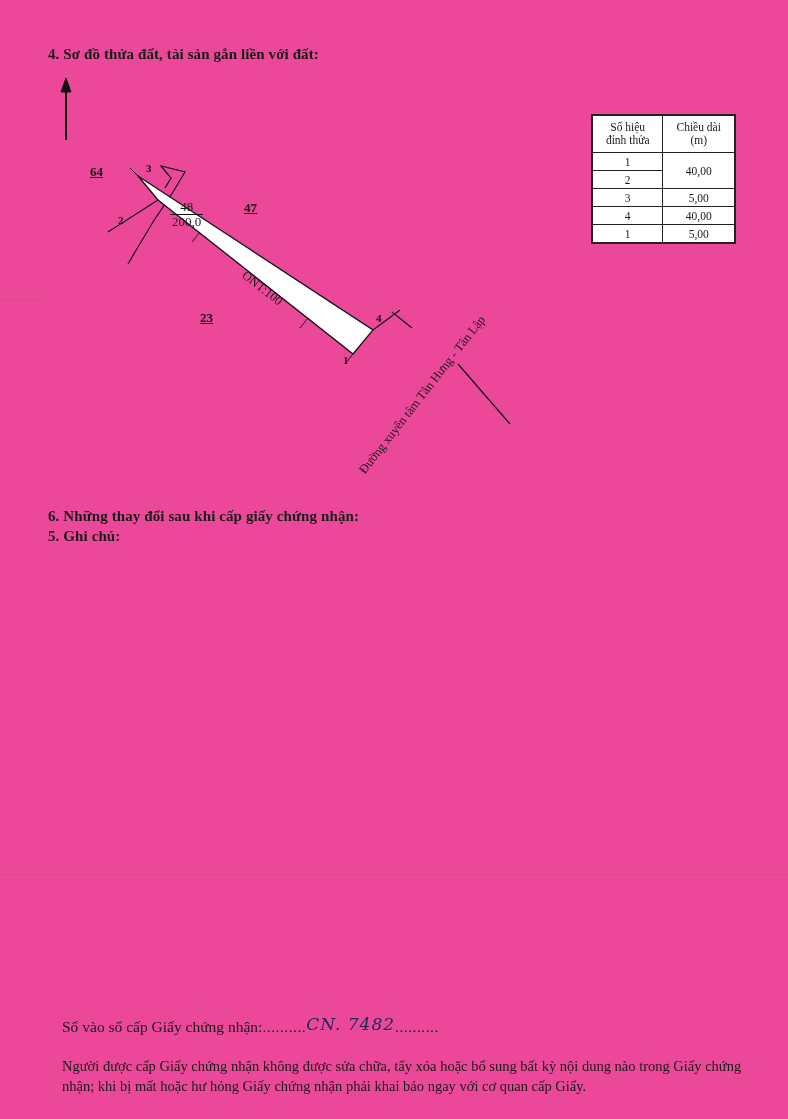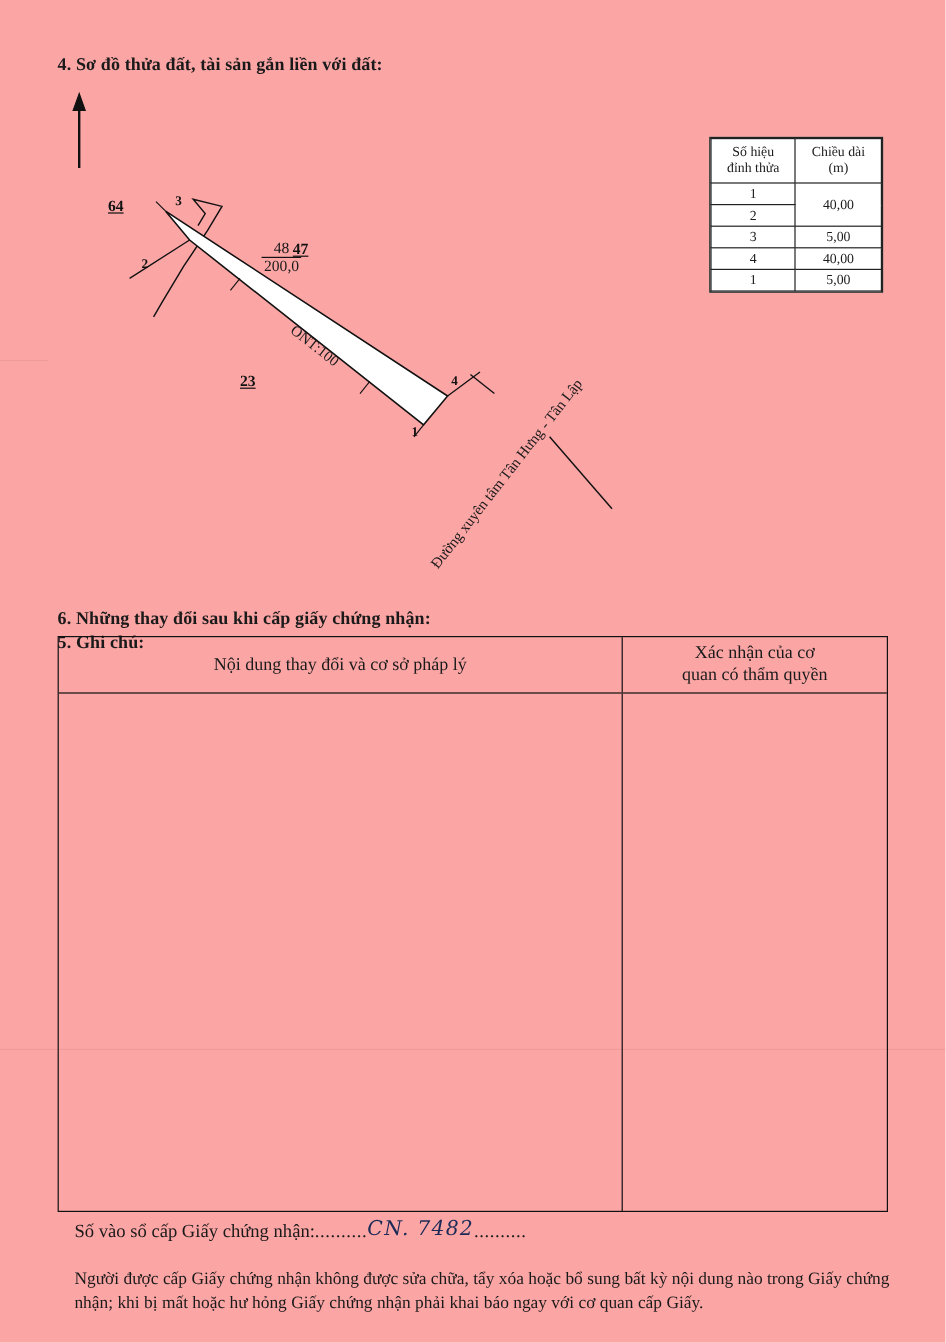--- a/index.html
+++ b/index.html
@@ -12,21 +12,21 @@
     height: 1119px;
     position: relative;
     font-family: "Liberation Serif", serif;
     color: #1a1a1a;
     overflow: hidden;
   }
 
   .page {
     position: absolute;
     inset: 0;
-    background: #fca5a5;
+    background: #ec4899;
     padding-left: 29px;
   }
 
   
   .scan-line {
     position: absolute;
     background: rgba(0,0,0,0.05);
     height: 1px;
     pointer-events: none;
   }
@@ -61,21 +61,20 @@
     font-weight: bold;
   }
   .dlabel.u { text-decoration: underline; }
   .dlabel.small { font-size: 11px; }
   .frac {
     position: absolute;
     font-size: 13px;
     text-align: center;
     line-height: 1.05;
     white-space: nowrap;
-    margin-left: 48px;
   }
   .frac .num { display: block; border-bottom: 1px solid #111; padding: 0 2px; }
   .frac .den { display: block; padding: 0 2px; }
 
   .rot {
     position: absolute;
     font-size: 12.5px;
     white-space: nowrap;
     transform-origin: left top;
   }
@@ -269,35 +268,20 @@
           <td>5,00</td>
         </tr>
       </tbody>
     </table>
   </div>
 
   <div class="sec-title" id="sec5">5. Ghi chú:</div>
 
   <div class="sec-title" id="sec6">6. Những thay đổi sau khi cấp giấy chứng nhận:</div>
 
-  <div class="changes">
-    <div class="hdr-row">
-      <div class="col-left">Nội dung thay đổi và cơ sở pháp lý</div>
-      <div class="col-right">
-        <span>
-          <span>Xác nhận của cơ</span><br>
-          <span>quan có thẩm quyền</span>
-        </span>
-      </div>
-    </div>
-    <div class="body-row">
-      <div class="body-left"></div>
-      <div class="body-right"></div>
-    </div>
-  </div>
 
   <div class="foot-num">
     <span>Số vào sổ cấp Giấy chứng nhận:</span><span class="dots">..........</span><span class="handwriting">CN. 7482</span><span class="dots">..........</span>
   </div>
 
   <div class="foot-note">Người được cấp Giấy chứng nhận không được sửa chữa, tẩy xóa hoặc bổ sung bất kỳ nội dung nào trong Giấy chứng nhận; khi bị mất hoặc hư hỏng Giấy chứng nhận phải khai báo ngay với cơ quan cấp Giấy.</div>
 
 </div>
 
 </body></html>

